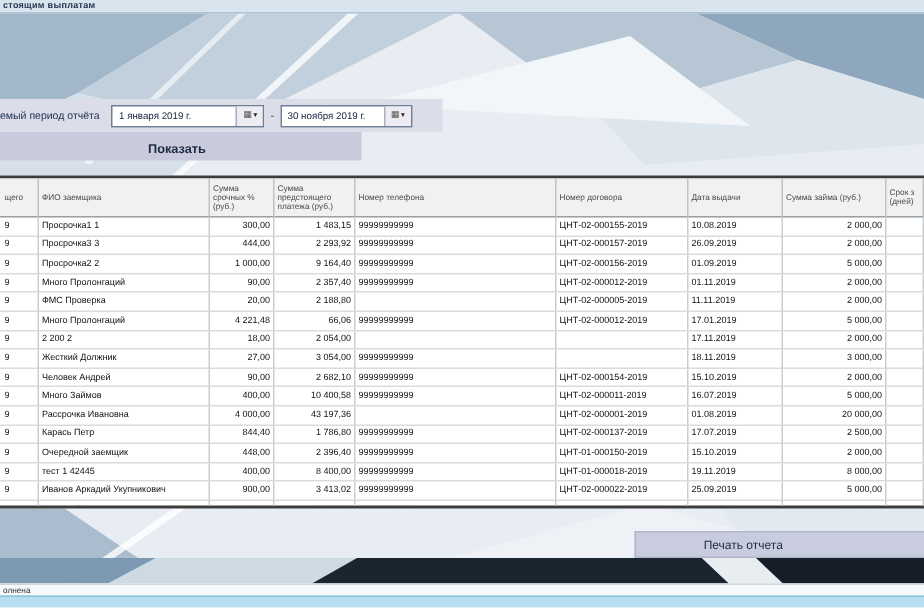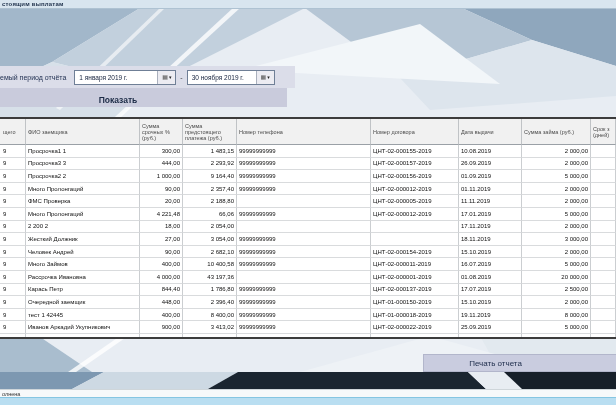--- a/index.html
+++ b/index.html
@@ -30,21 +30,21 @@
   .date-btn{
     width:17px;height:13px;background:#ececf2;border-left:1px solid #aab0bd;
     display:flex;align-items:center;justify-content:center;gap:1px;
   }
   .date-btn .cal{font-size:6px;color:#555;line-height:1;}
   .date-btn .arr{font-size:5px;color:#222;line-height:1;}
   .f1{width:102px;} .f2{width:88px;}
   .dash{font-size:7px;color:#333;margin:0 4px;}
   
   .show-band{
-    position:absolute;left:0;top:88px;width:287px;height:19px;z-index:5;
+    position:absolute;left:0;top:88px;width:241px;height:19px;z-index:5;
     background:#c9cbdc;display:flex;align-items:center;
   }
   .show-band .inner{width:236px;text-align:center;}
   .show-band button{
     background:none;border:none;font-family:"Liberation Sans",sans-serif;
     font-size:8.5px;font-weight:bold;color:#1b2a45;cursor:pointer;padding:0;
   }
   
   .report{position:absolute;left:0;top:117px;width:616px;z-index:5;background:#fff;}
   .report .topline{height:2px;background:#3c3c3c;}

